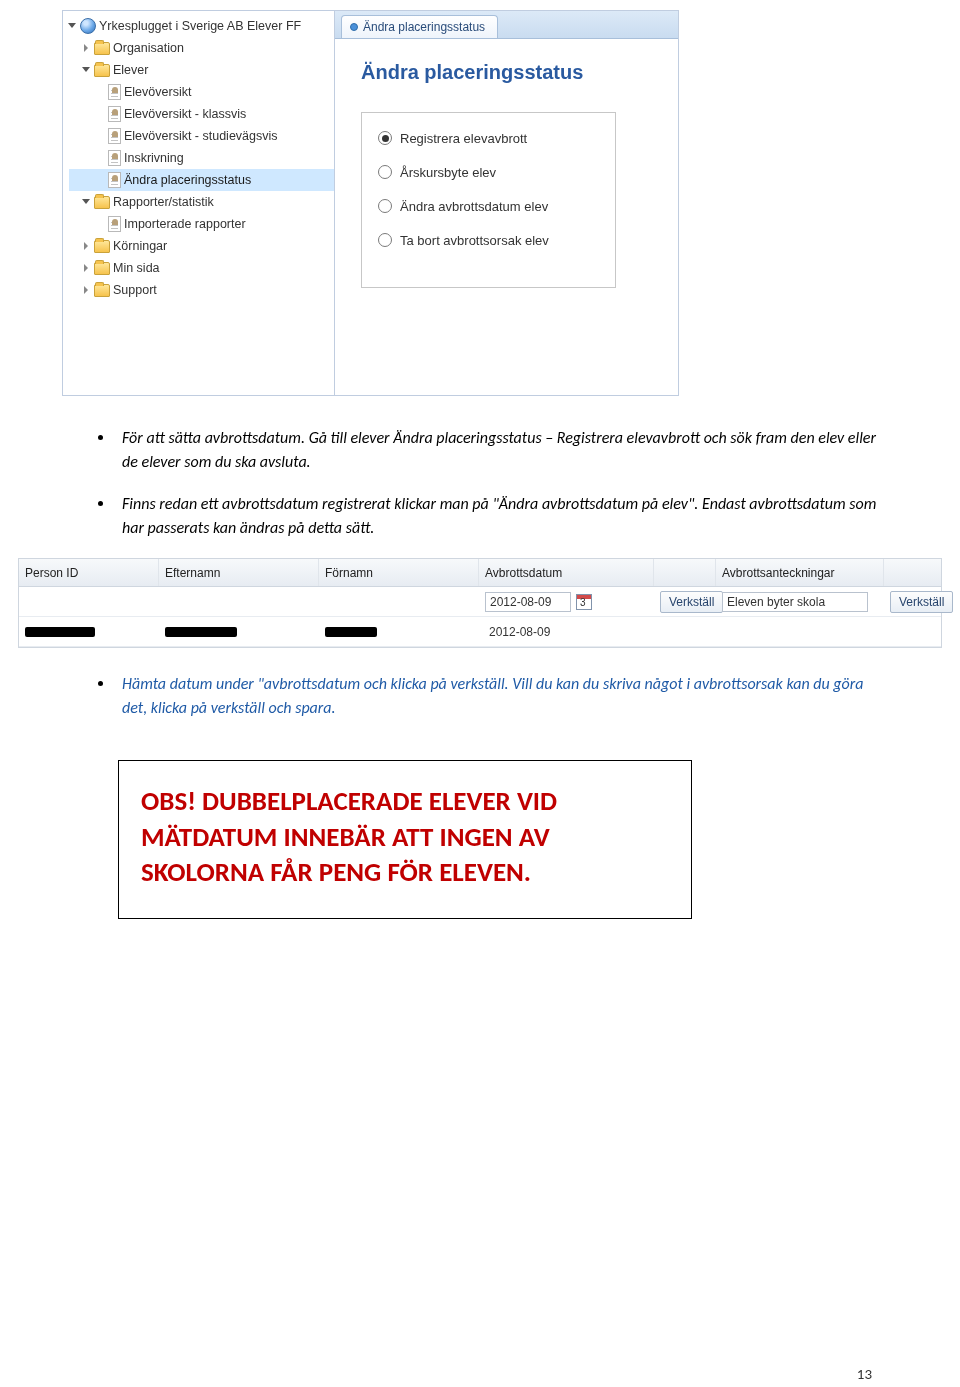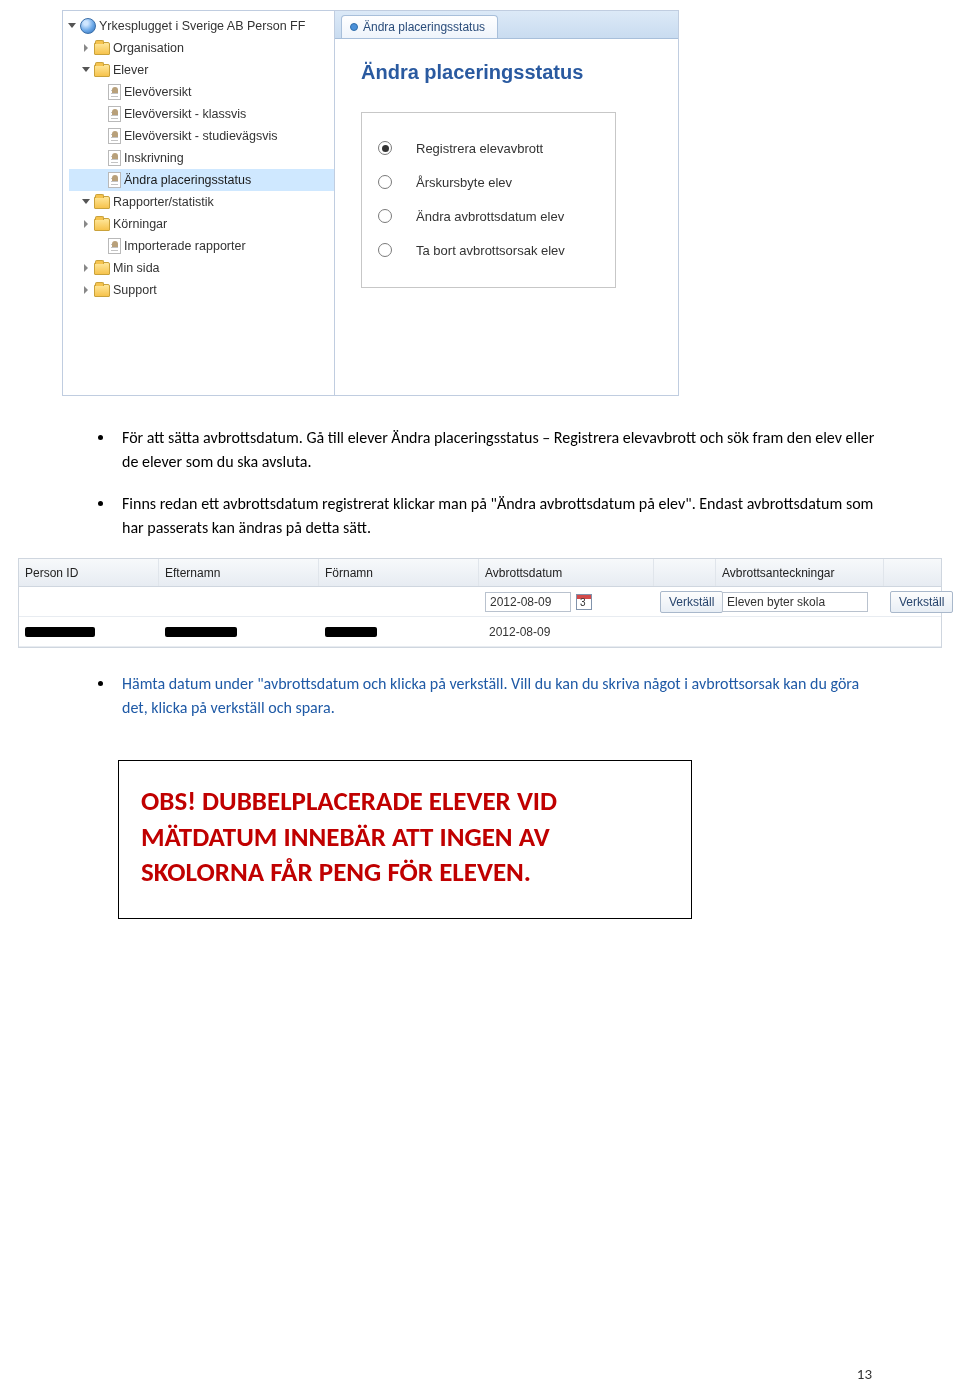--- a/index.html
+++ b/index.html
@@ -111,32 +111,33 @@
   .tab .dot { width:8px;height:8px;border-radius:50%;background:#4a90d9;border:1px solid #2f6daa;}
   .rp-body { padding: 22px 26px; }
   .rp-title { color:#2a5aa0; font-family:Verdana,Tahoma,sans-serif; font-size:20px; font-weight:bold; margin-bottom:28px; }
   .radio-box {
     border:1px solid #c7c7c7;
     padding: 18px 18px 20px 16px;
     width: 255px;
     font-family: Verdana, Tahoma, sans-serif;
     font-size: 13px; color:#333;
   }
-  .radio-row { display:flex; align-items:center; gap:24px; height:34px; }
+  .radio-row { display:flex; gap:8px; height:34px; }
   .radio {
     width:14px; height:14px; border-radius:50%;
     border:1px solid #7a7a7a; background:#fff;
     display:inline-flex; align-items:center; justify-content:center;
   }
   .radio.on::after { content:""; width:7px; height:7px; border-radius:50%; background:#333; }
 
   
   .doc {
     margin: 30px 80px 0 96px;
     font-size: 16px;
+    font-style: italic;
   }
   .bullet { position:relative; padding-left:26px; margin-bottom:18px; line-height:1.5; }
   .bullet::before { content:""; position:absolute; left:2px; top:9px; width:5px; height:5px; border-radius:50%; background:#000; }
   .doc .blue { color:#1f5aa6; }
   .doc .indent-b { margin-left: 0; }
 
   
   .shot2 {
     margin: 8px 0 24px 18px;
     width: 924px;
@@ -205,21 +206,21 @@
 </style>
 </head>
 <body>
 <div class="page">
 
 <div class="shot1">
   <div class="tree-pane">
     <div class="tree-row indent1">
       <span class="caret down"></span>
       <span class="globe-ic"></span>
-      <span class="tree-text">Yrkesplugget i Sverige AB Person FF</span>
+      <span class="tree-text">Yrkesplugget i Sverige AB Elever FF</span>
     </div>
 
     <div class="tree-row indent2">
       <span class="caret right"></span>
       <span class="folder-ic"></span>
       <span class="tree-text">Organisation</span>
     </div>
     <div class="tree-row indent2">
       <span class="caret down"></span>
       <span class="folder-ic"></span>
@@ -248,29 +249,29 @@
     <div class="tree-row indent3 sel">
       <span class="caret none"></span>
       <span class="doc-ic person"></span>
       <span class="tree-text">Ändra placeringsstatus</span>
     </div>
     <div class="tree-row indent2">
       <span class="caret down"></span>
       <span class="folder-ic"></span>
       <span class="tree-text">Rapporter/statistik</span>
     </div>
+    <div class="tree-row indent3">
+      <span class="caret none"></span>
+      <span class="doc-ic person"></span>
+      <span class="tree-text">Importerade rapporter</span>
+    </div>
     <div class="tree-row indent2">
       <span class="caret right"></span>
       <span class="folder-ic"></span>
       <span class="tree-text">Körningar</span>
-    </div>
-    <div class="tree-row indent3">
-      <span class="caret none"></span>
-      <span class="doc-ic person"></span>
-      <span class="tree-text">Importerade rapporter</span>
     </div>
     <div class="tree-row indent2">
       <span class="caret right"></span>
       <span class="folder-ic"></span>
       <span class="tree-text">Min sida</span>
     </div>
     <div class="tree-row indent2">
       <span class="caret right"></span>
       <span class="folder-ic"></span>
       <span class="tree-text">Support</span>

